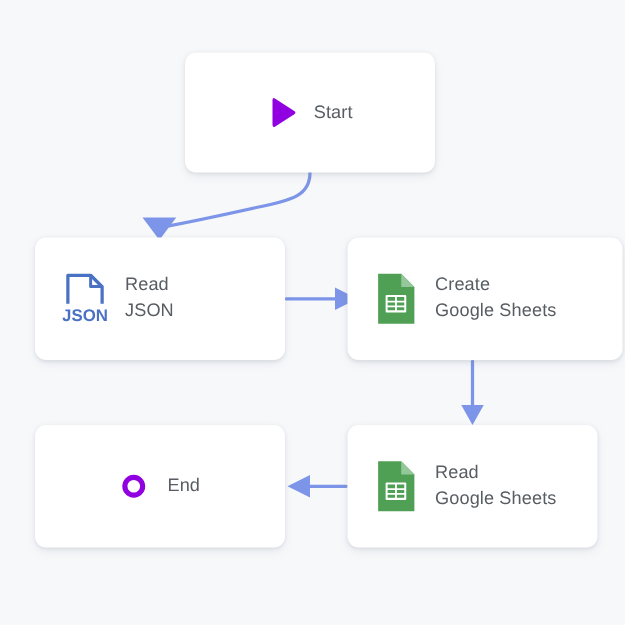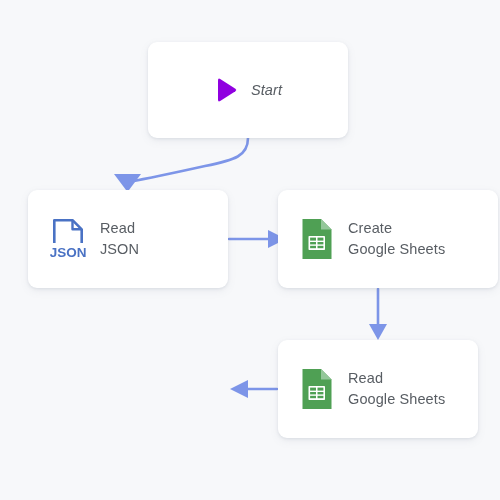--- a/index.html
+++ b/index.html
@@ -52,21 +52,21 @@
     line-height: 21px;
     white-space: pre-line;
     letter-spacing: 0.1px;
   }
 
   
   #node-start {
     left: 148px; top: 42px; width: 200px; height: 96px;
     justify-content: center;
   }
-  #node-start .node-inner { gap: 13px; font-style: italic; }
+  #node-start .node-inner { gap: 13px; }
 
   #node-read-json {
     left: 28px; top: 190px; width: 200px; height: 98px;
     padding-left: 22px;
   }
   #node-create-sheets {
     left: 278px; top: 190px; width: 220px; height: 98px;
     padding-left: 22px;
   }
   #node-end {
@@ -149,20 +149,30 @@
             <rect x="10.1" y="28.8" width="5.9" height="2.4"></rect>
             <rect x="17.5" y="28.8" width="5.9" height="2.4"></rect>
           </g>
         </svg>
       </span>
       <span class="node-label">Create
 Google Sheets</span>
     </div>
   </div>
 
+  <div class="node" id="node-end">
+    <div class="node-inner">
+      <span class="node-icon">
+        <svg width="22" height="22" viewBox="0 0 22 22">
+          <circle cx="11" cy="11" r="7.1" fill="none" stroke="#9000e0" stroke-width="4.1"></circle>
+        </svg>
+      </span>
+      <span class="node-label">End</span>
+    </div>
+  </div>
 
   <div class="node" id="node-read-sheets">
     <div class="node-inner">
       <span class="node-icon">
         <svg width="34" height="44" viewBox="0 0 34 44">
           <path d="M2.5 2 L21 2 L31.5 12.5 L31.5 42 L2.5 42 Z" fill="#4fa054"></path>
           <path d="M21 2 L31.5 12.5 L21 12.5 Z" fill="#94c79a"></path>
           <rect x="8.5" y="19" width="16.5" height="14" rx="0.8" fill="#ffffff"></rect>
           <g fill="#4fa054">
             <rect x="10.1" y="20.6" width="5.9" height="3.0"></rect>

